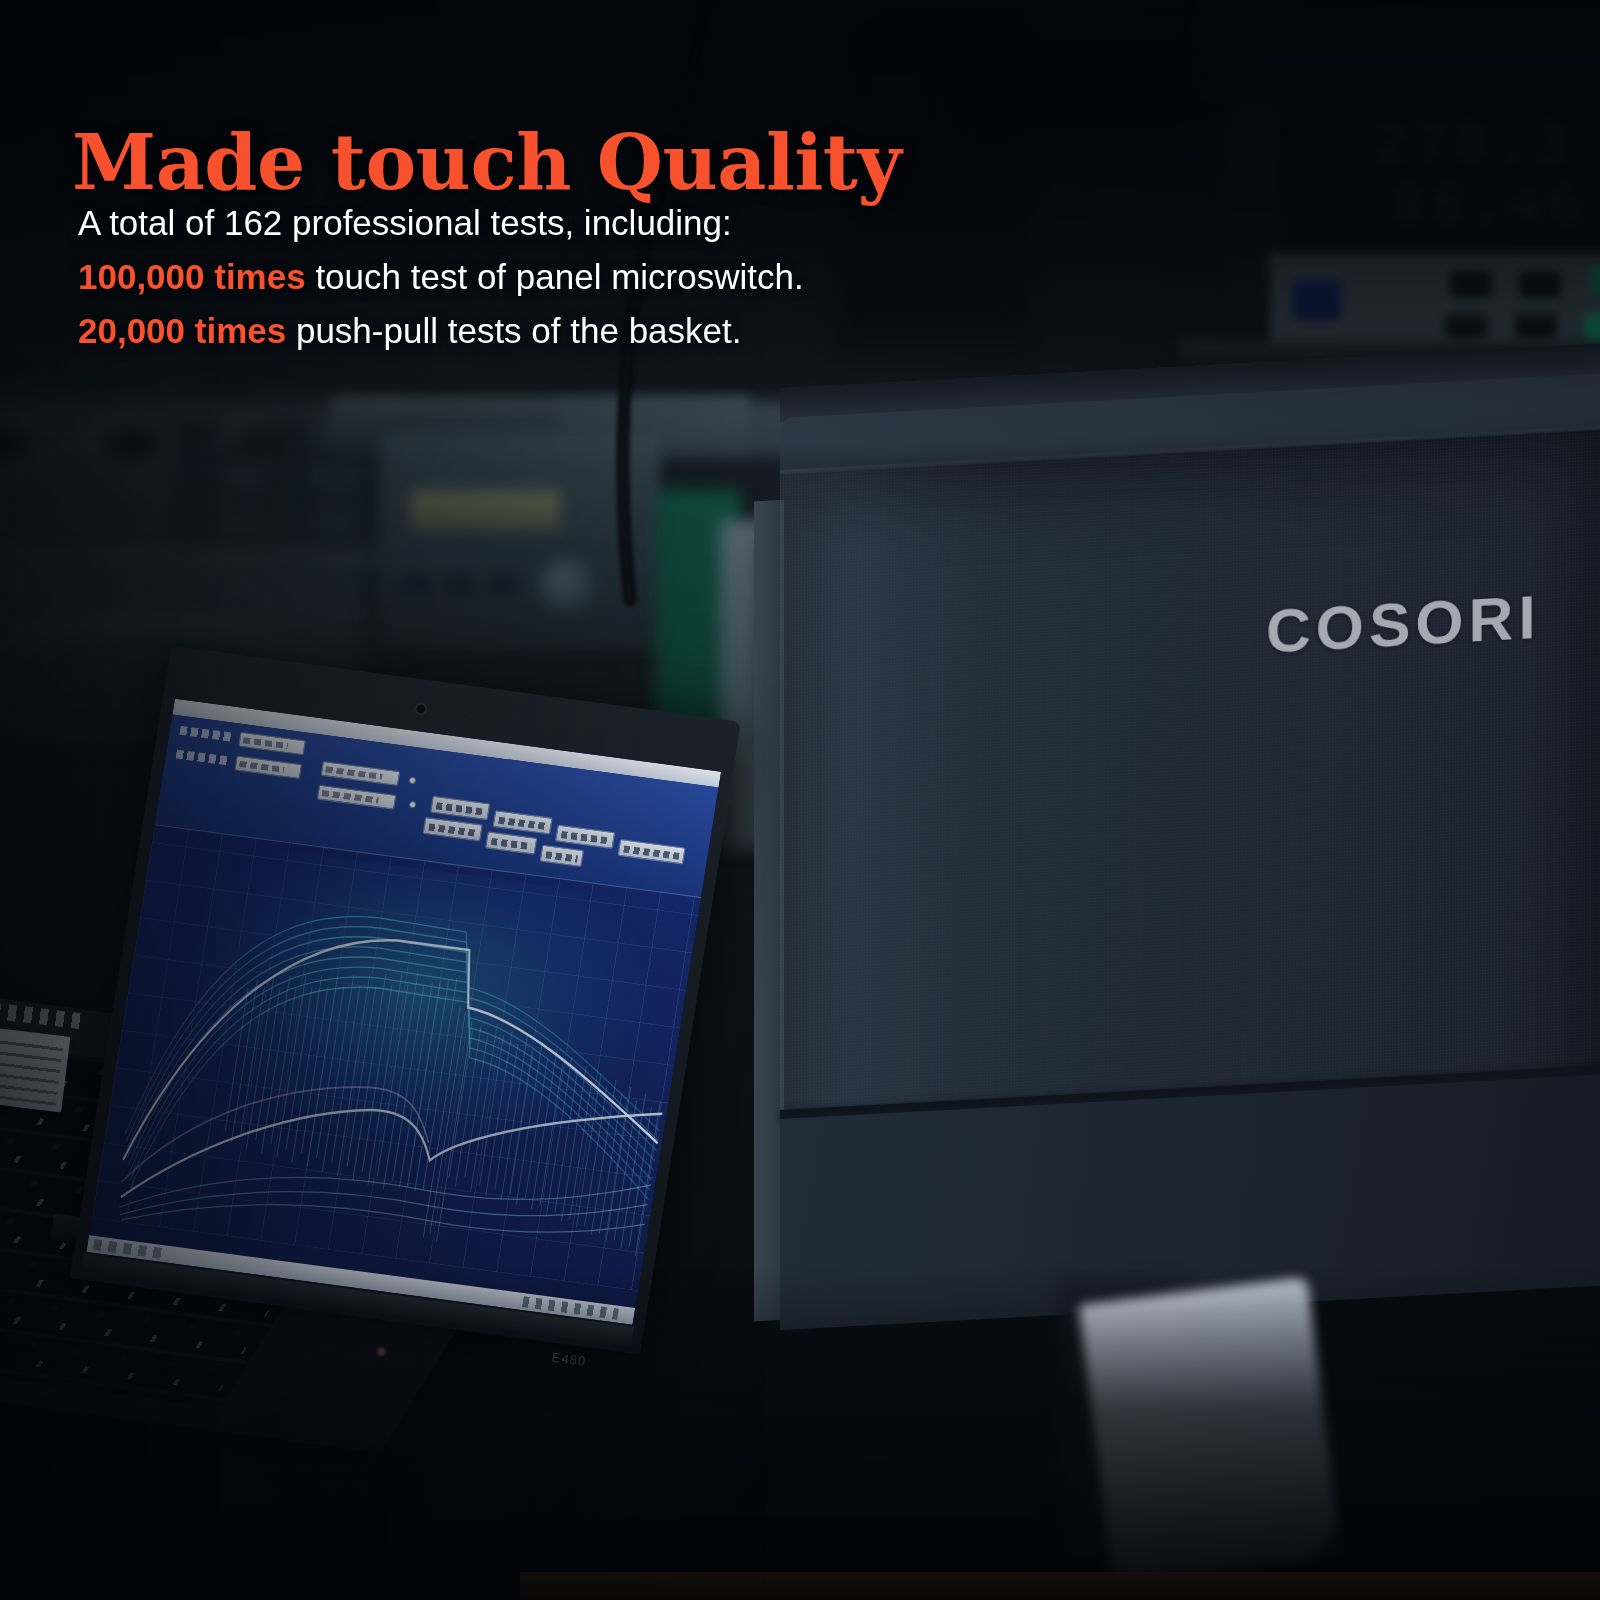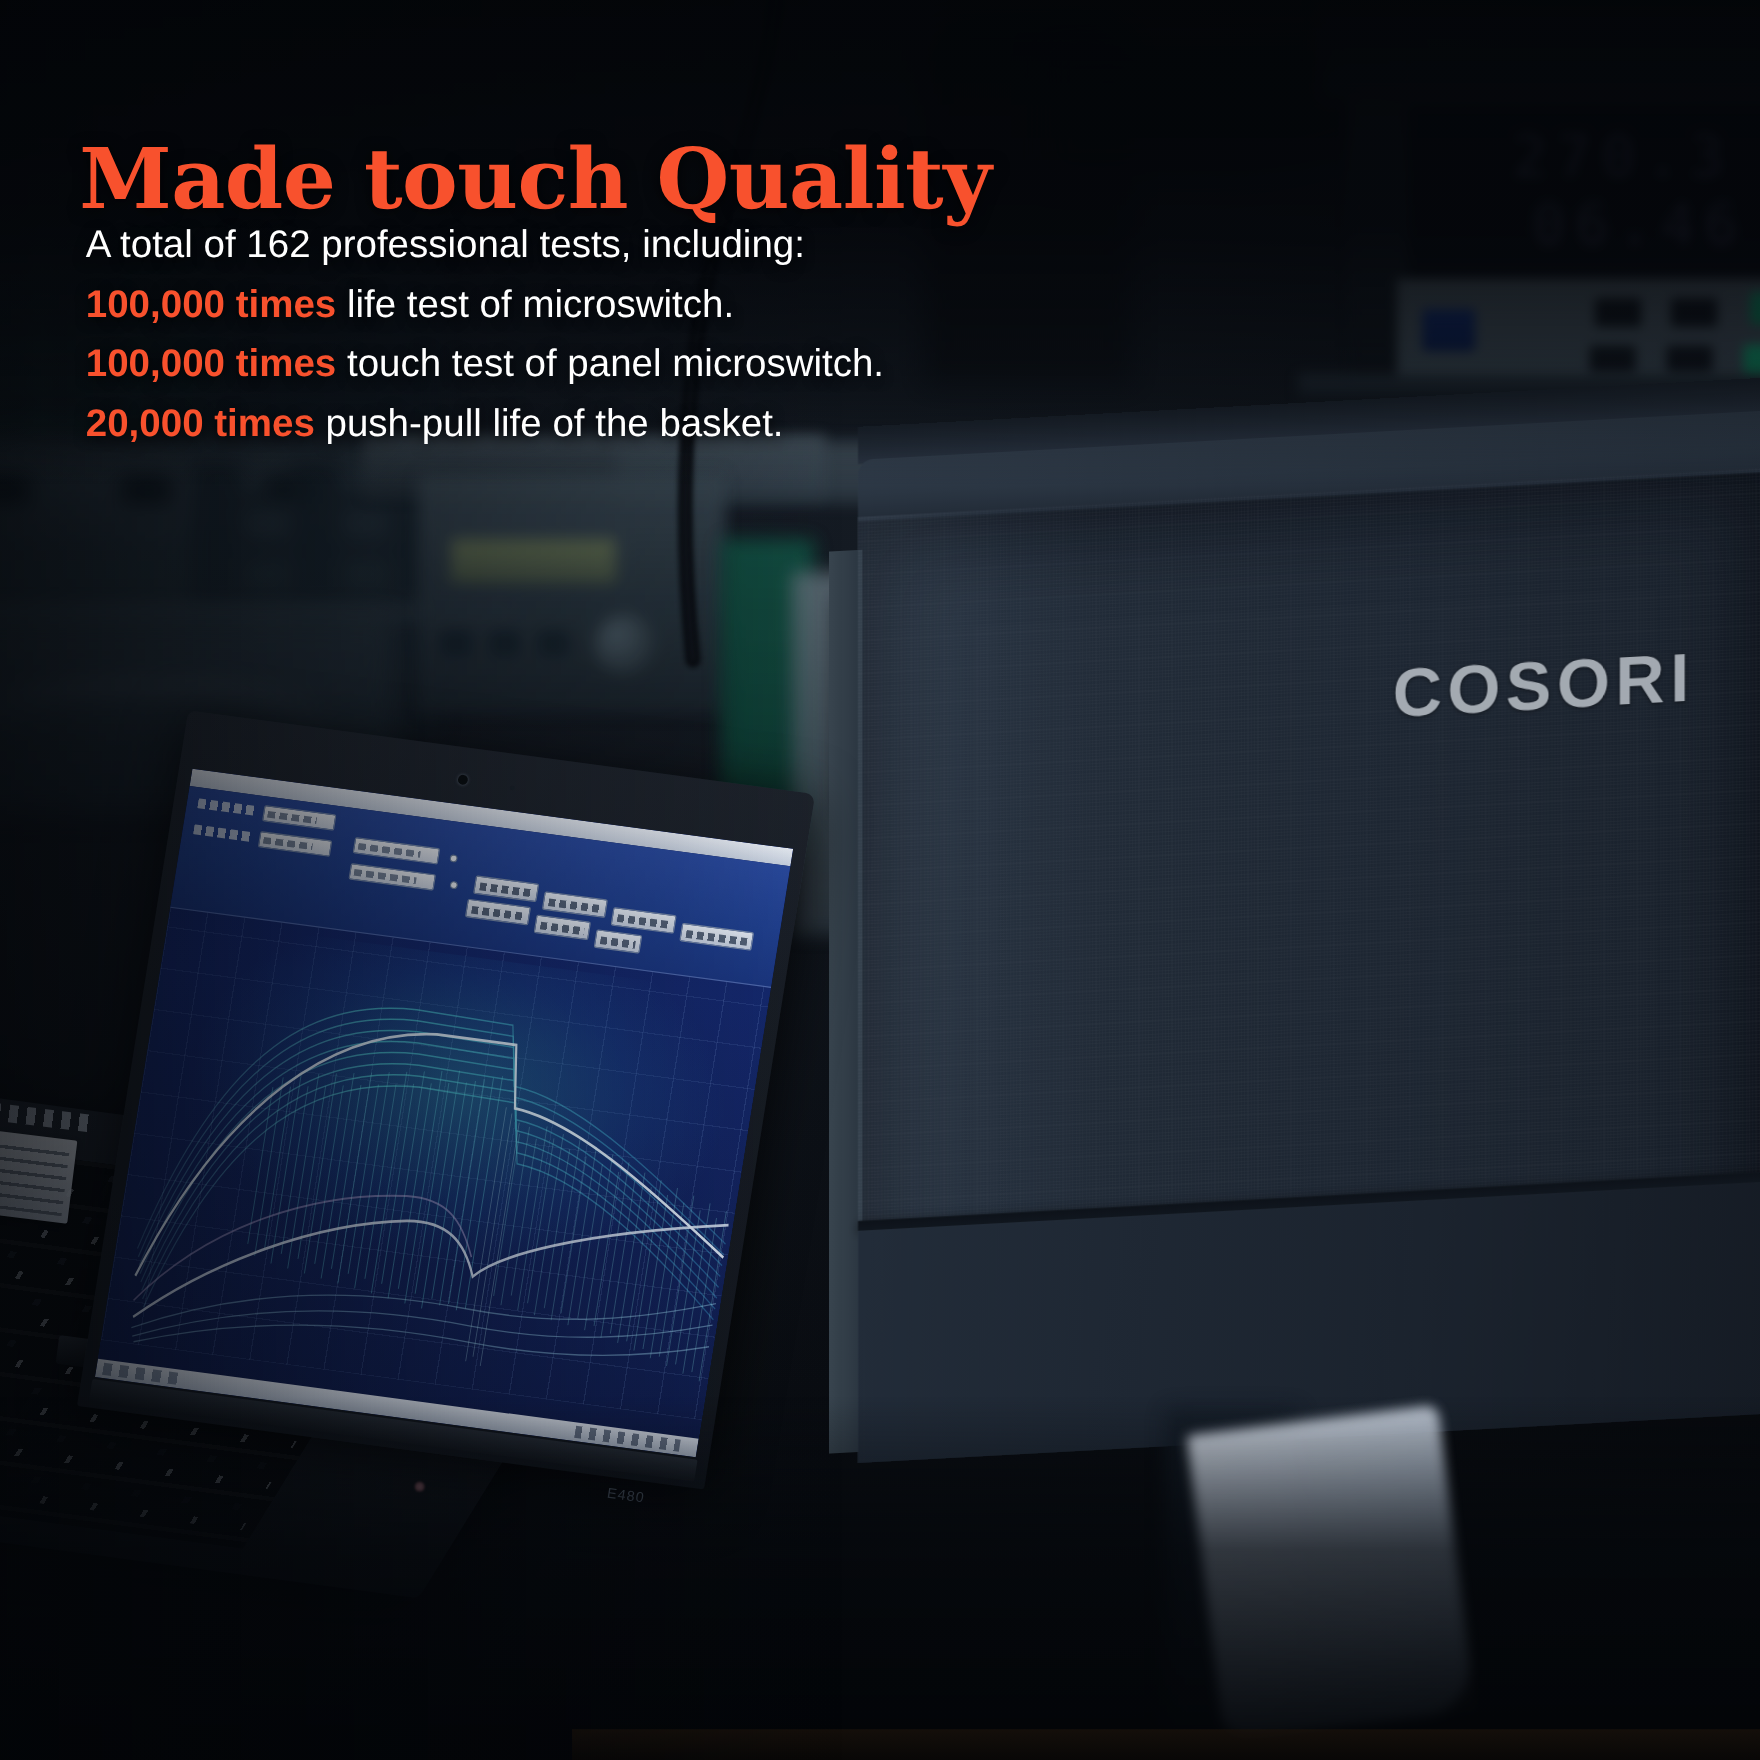--- a/index.html
+++ b/index.html
@@ -633,20 +633,19 @@
 
     <div class="left-darken"></div>
     <div class="top-darken"></div>
   </div>
 
   <h1 class="headline">Made touch Quality</h1>
 
   <div class="body-copy">
     <div class="line">A total of 162 professional tests, including:</div>
 
-    <div class="line"><span class="hl">100,000 times</span><span> life test of microswitch.</span></div>
 
     <div class="line"><span class="hl">100,000 times</span><span> touch test of panel microswitch.</span></div>
 
-    <div class="line"><span class="hl">20,000 times</span><span> push-pull life of the basket.</span></div>
+    <div class="line"><span class="hl">20,000 times</span><span> push-pull tests of the basket.</span></div>
   </div>
 
 </div>
 
 </body></html>

